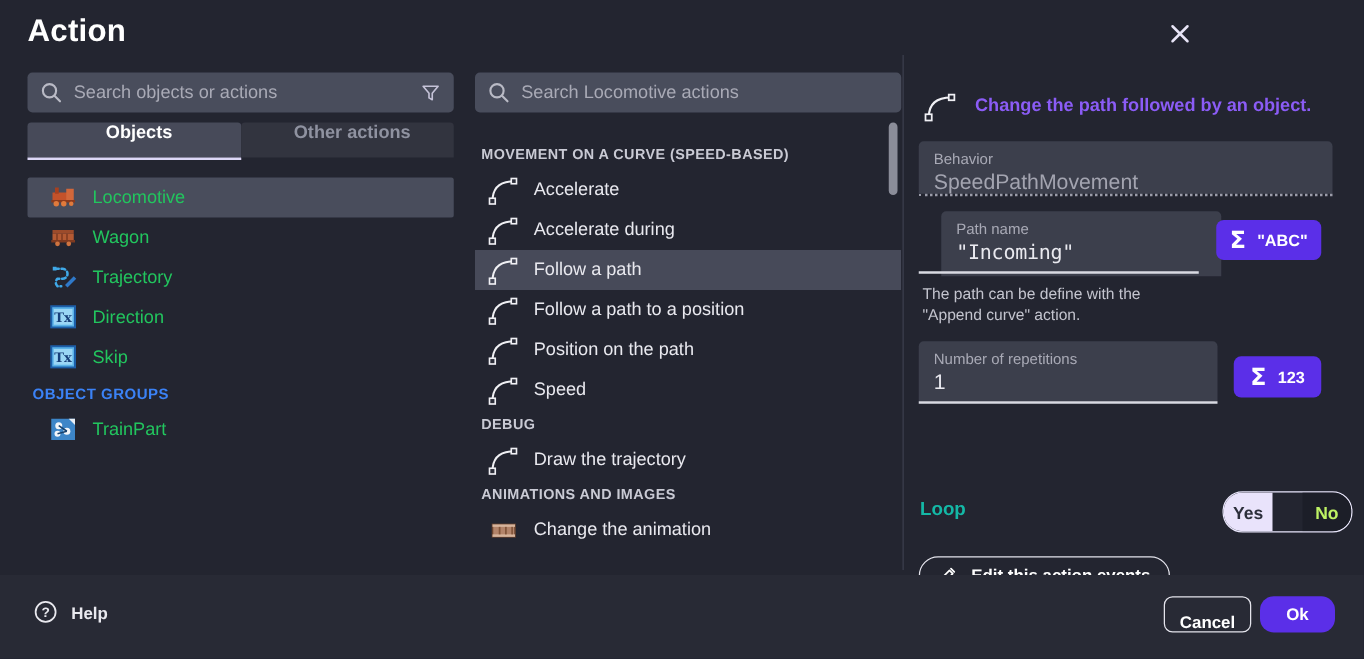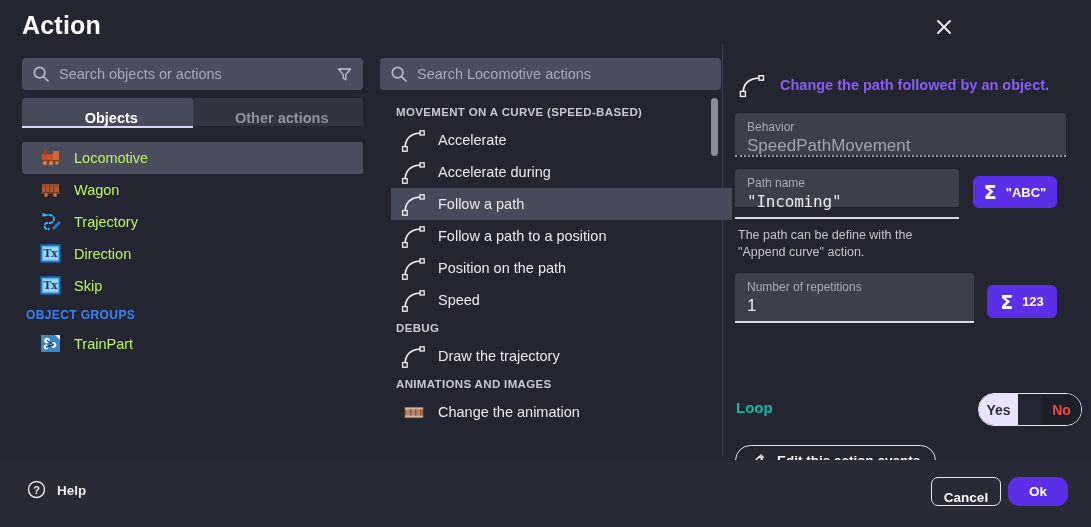--- a/index.html
+++ b/index.html
@@ -47,49 +47,48 @@
   }
   .search input::placeholder { color: #a9aab6; }
   .filter-ic {
     width: 26px; height: 26px; margin-right: 6px; flex: 0 0 auto;
     display: flex; align-items: center; justify-content: center; cursor: pointer;
   }
 
   
   .tabs { position: absolute; left: 22px; top: 46px; width: 341px; height: 28px; display: flex; }
   .tab {
-    flex: 1 1 0; display: flex; align-items: flex-end; justify-content: center;
+    flex: 1 1 0; display: flex; align-items: flex-start; justify-content: center;
     font-size: 14.5px; font-weight: bold; cursor: pointer; position: relative;
     background: #32343f; color: #8f92a0; border-radius: 3px 3px 0 0; padding-left: 8px;
   }
   .tab.active { background: #474a59; color: #ffffff; }
   .tab.active::after {
     content: ""; position: absolute; left: 0; right: 0; bottom: -2px;
     height: 2px; background: #ddd8f7;
   }
 
   
   .objlist { position: absolute; left: 22px; top: 90px; width: 341px; }
   .obj-row {
     height: 32px; display: flex; align-items: center; padding-left: 18px;
     cursor: pointer; border-radius: 2px;
   }
   .obj-row.selected { background: #494d5c; }
   .obj-row .oicon { width: 22px; height: 20px; flex: 0 0 auto; margin-right: 12px; }
-  .obj-row .olabel { font-size: 14.5px; color: #bef264; }
+  .obj-row .olabel { font-size: 14.5px; color: #22c55e; }
   .group-head {
     height: 26px; display: flex; align-items: center; padding-left: 4px;
     font-size: 12px; font-weight: bold; color: #3b82f6; letter-spacing: .4px;
   }
 
   
   .actlist {
-    position: absolute; left: 5px; top: 48px; width: 341px; height: 360px;
+    position: absolute; left: 5px; top: 60px; width: 341px; height: 360px;
     overflow: hidden;
-    margin-left: 11px;
   }
   .sec-head {
     height: 24px; display: flex; align-items: center; padding-left: 5px;
     font-size: 11.5px; font-weight: bold; color: #c9cad4; letter-spacing: .35px;
   }
   .act-row {
     height: 32px; display: flex; align-items: center; padding-left: 8px; cursor: pointer;
   }
   .act-row.selected { background: #474a59; }
   .act-row .aicon { width: 30px; height: 24px; flex: 0 0 auto; margin-right: 9px; }
@@ -136,21 +135,21 @@
   .loop-label { position: absolute; left: 12px; top: 347px; font-size: 15px; font-weight: bold; color: #14b8a6; }
   .toggle {
     position: absolute; right: 9px; top: 341px; width: 104px; height: 33px;
     border-radius: 16px; overflow: hidden; display: flex; border: 1px solid #e9e6fb;
   }
   .toggle .opt {
     flex: 1 1 0; display: flex; align-items: center; justify-content: center;
     font-size: 14px; font-weight: bold; cursor: pointer;
   }
   .toggle .opt.on  { background: #e9e3fb; color: #2c2f3b; }
-  .toggle .opt.off { background: #1c1e28; color: #ef4444; margin-left: 24px; }
+  .toggle .opt.off { background: #1c1e28; color: #bef264; margin-left: 24px; }
 
   .edit-btn {
     position: absolute; left: 11px; top: 393px; height: 31px; padding: 0 15px 0 12px;
     border: 1px solid #e4e4ec; border-radius: 16px; background: transparent;
     display: flex; align-items: center; cursor: pointer;
   }
   .edit-btn .pic { width: 20px; height: 20px; margin-right: 9px; flex: 0 0 auto; }
   .edit-btn .etxt { font-size: 13.5px; font-weight: bold; color: #ffffff; }
 
   
@@ -428,21 +427,21 @@
       </span>
       <span class="htxt">Change the path followed by an object.</span>
     </div>
 
     <div class="field" style="left:11px; top:61px; width:331px; height:42px;">
       <div class="flabel">Behavior</div>
       <div class="fvalue dim">SpeedPathMovement</div>
     </div>
     <div class="uline-dot" style="left:11px; top:103px; width:331px;"></div>
 
-    <div class="field" style="left:11px; top:117px; width:224px; height:38px;">
+    <div class="field" style="left:29px; top:117px; width:224px; height:52px;">
       <div class="flabel">Path name</div>
       <div class="fvalue mono">"Incoming"</div>
     </div>
     <div class="uline-solid" style="left:11px; top:165px; width:224px;"></div>
 
     <div class="sbtn" style="left:249px; top:124px; width:84px; height:32px;">
       <span class="sig">Σ</span>
       <span class="stxt">"ABC"</span>
     </div>
 

